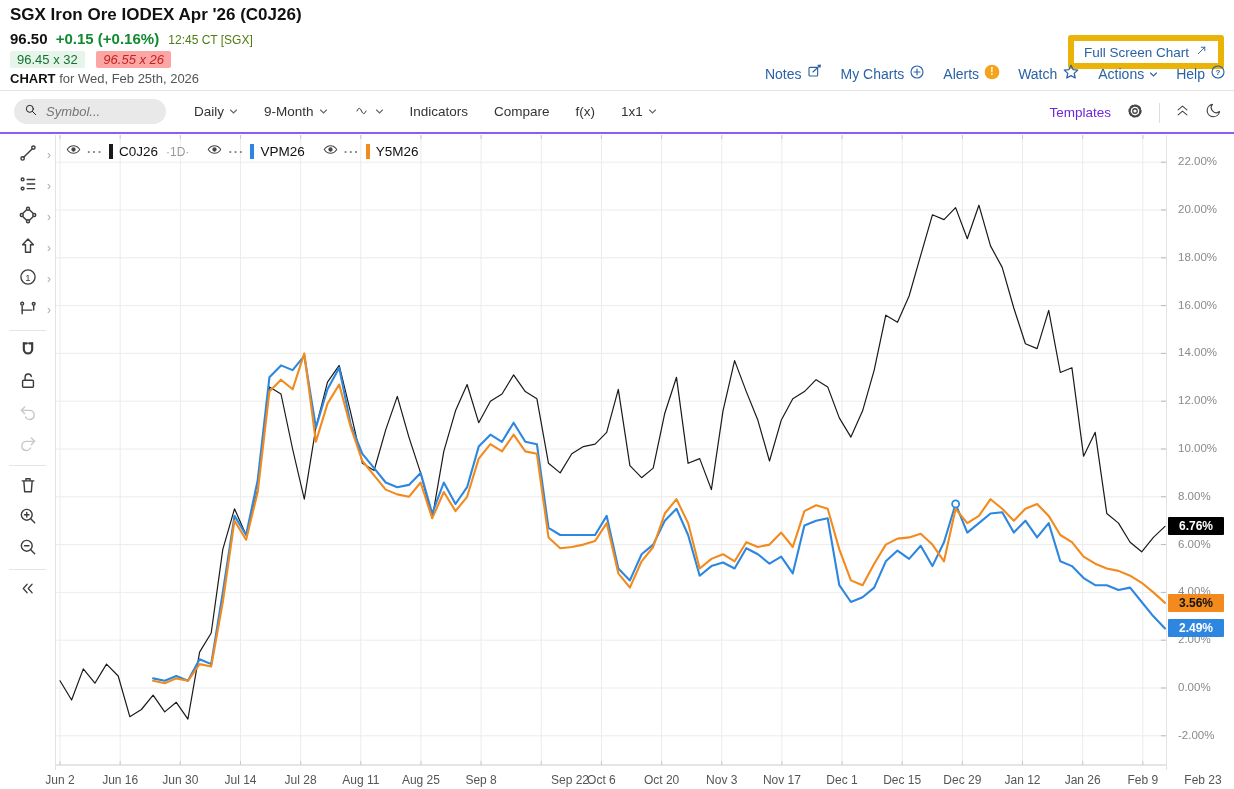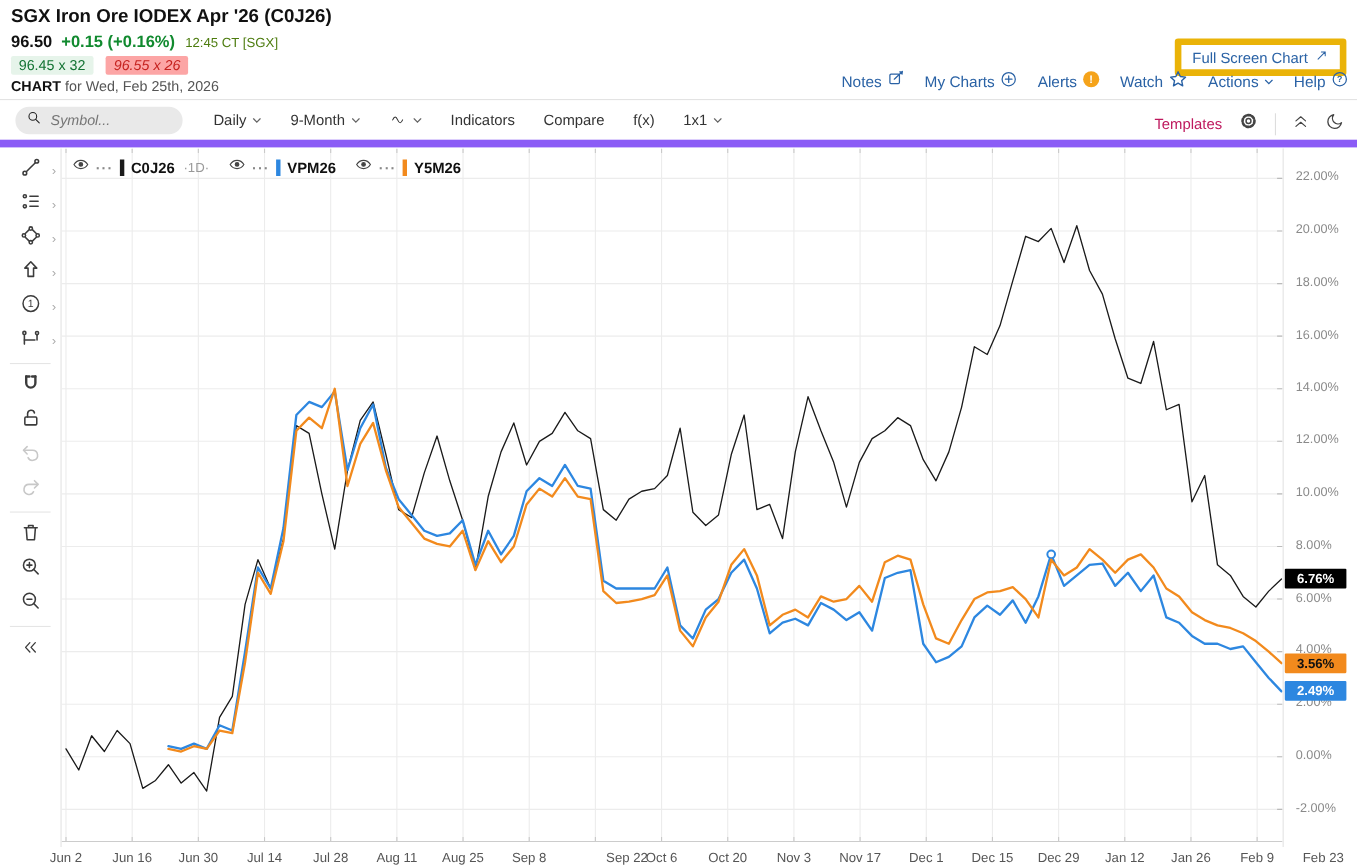--- a/index.html
+++ b/index.html
@@ -18,21 +18,21 @@
   .chartfor{position:absolute;left:10px;top:71px;font-size:13px;color:#555;}
   .chartfor b{color:#111;}
   .fullscreen-btn{position:absolute;right:10px;top:35px;display:flex;align-items:center;gap:6px;
        border:6px solid #eab308;color:#2a62a5;font-size:13.5px;padding:3px 10px;border-radius:3px;background:#fff;cursor:pointer;}
   .header-links{position:absolute;right:8px;top:63px;display:flex;align-items:center;gap:18px;
        font-size:14px;color:#2a62a5;}
   .hlink{display:flex;align-items:center;gap:5px;cursor:pointer;}
   .hr1{position:absolute;left:0;right:0;top:90px;border-top:1px solid #e3e3e3;}
   
   .toolbar{position:absolute;left:0;right:0;top:91px;height:43px;display:flex;align-items:center;
-       border-bottom:7px solid #8b5cf6;padding-left:14px;box-sizing:border-box;}
+       border-bottom:2px solid #8b5cf6;padding-left:14px;box-sizing:border-box;}
   .symbol-box{display:flex;align-items:center;gap:6px;width:152px;height:25px;border-radius:13px;
        background:#e9e9e9;padding:0 10px;box-sizing:border-box;margin-right:28px;}
   .symbol-box input{border:none;background:transparent;outline:none;font-style:italic;
        font-size:13px;color:#777;width:110px;font-family:"Liberation Sans",sans-serif;}
   .tb-items{display:flex;align-items:center;gap:26px;font-size:13.5px;color:#333;}
   .tb-item{display:flex;align-items:center;gap:5px;cursor:pointer;white-space:nowrap;}
   .tb-right{position:absolute;right:12px;top:0;height:43px;display:flex;align-items:center;gap:15px;color:#444;}
   .tb-sep{width:1px;height:20px;background:#ddd;}
   
   .tools{position:absolute;left:0;top:135px;width:56px;height:635px;border-right:1px solid #e3e3e3;
@@ -40,21 +40,21 @@
   .tool{position:relative;height:31px;display:flex;align-items:center;justify-content:center;color:#3c3c3c;cursor:pointer;}
   .tool .chev{position:absolute;right:4px;top:50%;transform:translateY(-50%);color:#aaa;font-size:12px;}
   .tool.disabled{color:#c8c8c8;}
   .tool-div{height:1px;background:#e5e5e5;margin:5px 9px;}
   
   .chartwrap{position:absolute;left:56px;top:135px;width:1110px;height:635px;}
   .legend{position:absolute;left:10px;top:7px;display:flex;align-items:center;gap:18px;z-index:3;}
   .lg-item{display:flex;align-items:center;gap:6px;cursor:pointer;}
   .lg-dots{color:#888;font-weight:bold;font-size:13px;letter-spacing:1px;}
   .lg-bar{width:4px;height:15px;}
-  .lg-label{font-size:13.5px;font-weight:bold;color:#111;}
+  .lg-label{font-size:13.5px;font-weight:normal;color:#111;}
   .lg-suffix{font-size:12px;color:#999;margin-left:2px;}
   .watermark{position:absolute;left:4px;bottom:-2px;font-size:38px;font-weight:bold;color:#cbcbcb;
        letter-spacing:.5px;z-index:1;}
   .xaxis{position:absolute;left:0;right:0;top:770px;height:19px;font-size:12px;color:#555;}
   .xlab{position:absolute;top:3px;transform:translateX(-50%);white-space:nowrap;}
   .yaxis{position:absolute;left:1166px;top:135px;width:68px;height:635px;border-left:1px solid #e3e3e3;
        box-sizing:border-box;font-size:11.5px;color:#8a8a8a;}
   .ylab{position:absolute;left:11px;}
   .badge{position:absolute;left:1px;width:56px;text-align:center;font-size:12px;font-weight:bold;
        padding:2px 0;border-radius:1px;z-index:2;}
@@ -168,21 +168,21 @@
           <span>f(x)</span>
         </span>
         <span class="tb-item">
           <span>1x1</span>
           <span style="color:#666"><svg width="9" height="9" viewBox="0 0 24 24" fill="none" stroke="currentColor" stroke-width="3" stroke-linecap="round">
               <path d="M4 8l8 8 8-8"></path>
             </svg></span>
         </span>
       </div>
     <div class="tb-right">
-      <span class="tb-item" style="font-size:13.5px;color:#be185d;">Templates</span>
+      <span class="tb-item" style="font-size:13.5px;color:#6d28d9;">Templates</span>
       <span><svg width="18" height="18" viewBox="0 0 24 24" fill="none" stroke="currentColor" stroke-width="1.7" stroke-linecap="round" stroke-linejoin="round">
             <circle cx="12" cy="12" r="7.2" stroke-dasharray="3 2.4" stroke-width="3.2"></circle>
             <circle cx="12" cy="12" r="3" stroke-width="1.7"></circle>
           </svg></span>
       <span class="tb-sep"></span>
       <span><svg width="15" height="15" viewBox="0 0 24 24" fill="none" stroke="currentColor" stroke-width="1.7" stroke-linecap="round" stroke-linejoin="round">
             <path d="M5 11l7-6 7 6M5 19l7-6 7 6"></path>
           </svg></span>
       <span><svg width="17" height="17" viewBox="0 0 24 24" fill="none" stroke="currentColor" stroke-width="1.7" stroke-linecap="round" stroke-linejoin="round">
             <path d="M20.5 13.5A8.8 8.8 0 1 1 10.5 3.3a7.2 7.2 0 0 0 10 10.2z"></path>

